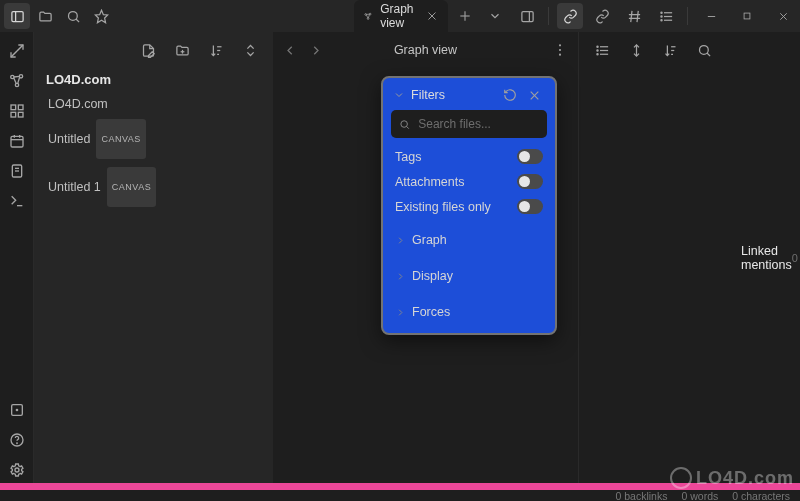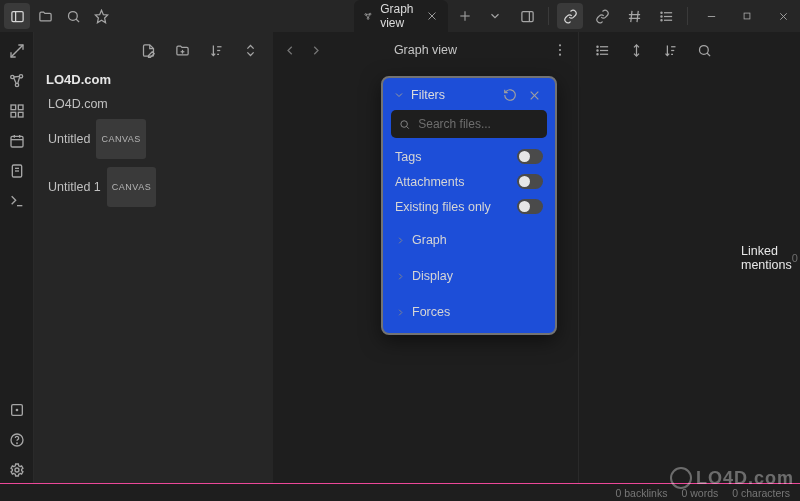--- a/index.html
+++ b/index.html
@@ -59,21 +59,21 @@
 
   
   .rightbar { width: 222px; background: #1e1e1e; border-left: 1px solid #2a2a2a; display: flex; flex-direction: row; }
   .rightbar .tools { height: 36px; display: flex; align-items: center; justify-content: flex-end; gap: 8px; padding: 0 10px; }
   .mentions-row { padding: 8px 14px; display: flex; align-items: center; font-size: 12.5px; }
   .mentions-row.active { color: #e8e8e8; }
   .mentions-row .count { margin-left: auto; color: #6f6f6f; font-size: 11px; }
   .mentions-row.dim { color: #8d8d8d; }
 
   
-  .status { height: 18px; background: #1e1e1e; display: flex; align-items: center; justify-content: flex-end; gap: 14px; padding: 0 10px; font-size: 10.5px; color: #777; border-top: 1px solid #ec4899; }
+  .status { height: 18px; background: #1e1e1e; display: flex; align-items: center; justify-content: flex-end; gap: 14px; padding: 0 10px; font-size: 10.5px; color: #777; border-top: 7px solid #ec4899; }
 
   
   .watermark { position: absolute; right: 6px; bottom: 12px; color: rgba(255,255,255,0.35); font-weight: 700; font-size: 18px; letter-spacing: 1px; display:flex; align-items:center; gap:4px; pointer-events:none;}
   .watermark .globe { width:22px; height:22px; border:2px solid rgba(255,255,255,0.35); border-radius:50%; position:relative;}
 </style>
 </head>
 <body>
 
 <div class="titlebar">
   <div class="left">

